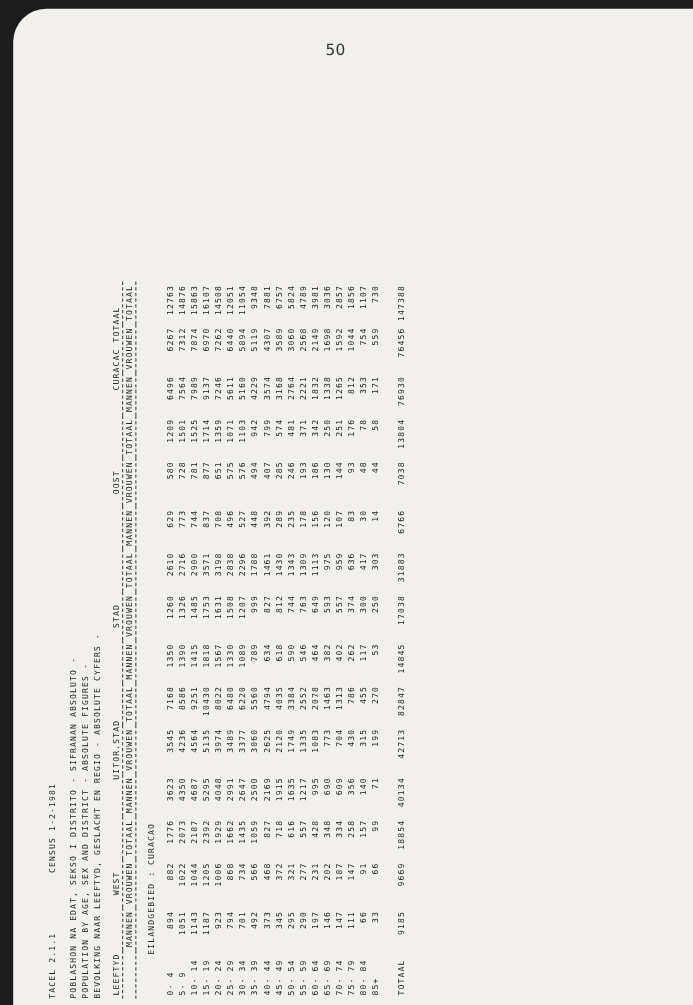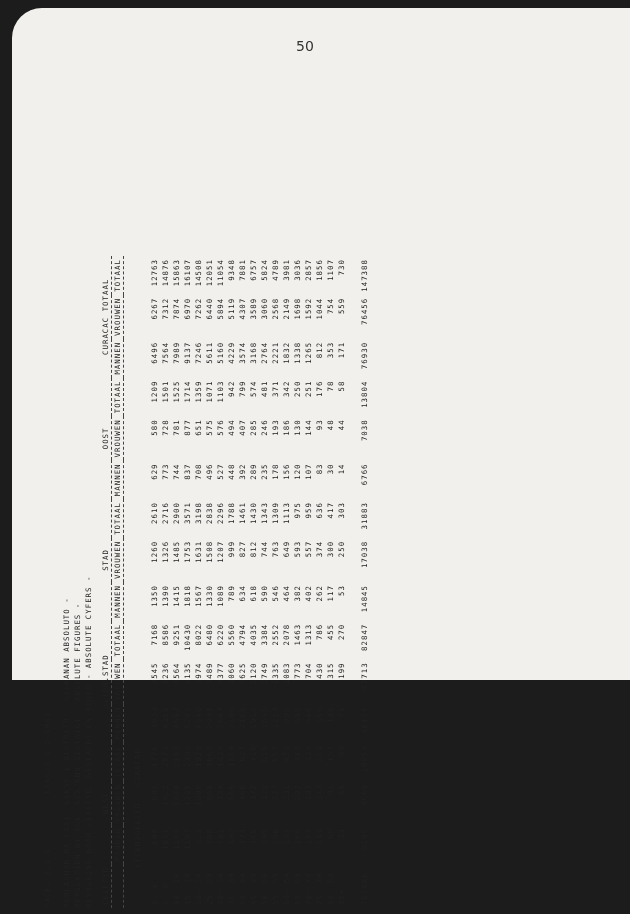--- a/index.html
+++ b/index.html
@@ -1,17 +1,17 @@
 <!DOCTYPE html>
 <html><head>
 <meta charset="utf-8">
 <style>
   html,body{margin:0;padding:0;}
   body{width:630px;height:914px;background:#1c1c1c;position:relative;overflow:hidden;font-family:"DejaVu Sans Mono",monospace;}
-  .page{position:absolute;left:12px;top:8px;width:618px;height:672px;background:#f1f0ed;border-top-left-radius:30px;}
+  .page{position:absolute;left:12px;top:8px;width:618px;height:906px;background:#f1f0ed;border-top-left-radius:30px;}
   .pagenum{position:absolute;left:284px;top:30px;font-family:"DejaVu Sans",sans-serif;font-size:14px;color:#333;}
   .rot{position:absolute;left:30px;top:900px;transform-origin:0 0;transform:rotate(-90deg);width:860px;color:#222;font-size:7.4px;letter-spacing:1px;line-height:11px;}
   .hdr div{white-space:pre;}
   table{border-collapse:collapse;margin-top:6px;}
   td,th{padding:0 3px;text-align:right;font-weight:normal;white-space:nowrap;font-size:7.4px;}
   th{border-bottom:1px dashed #444;}
   .grp th{border-bottom:1px dashed #444;text-align:center;}
   td.age{text-align:left;}
   tr.tot td{padding-top:12px;}
   .island{text-align:left;padding:8px 0 6px 40px;}

